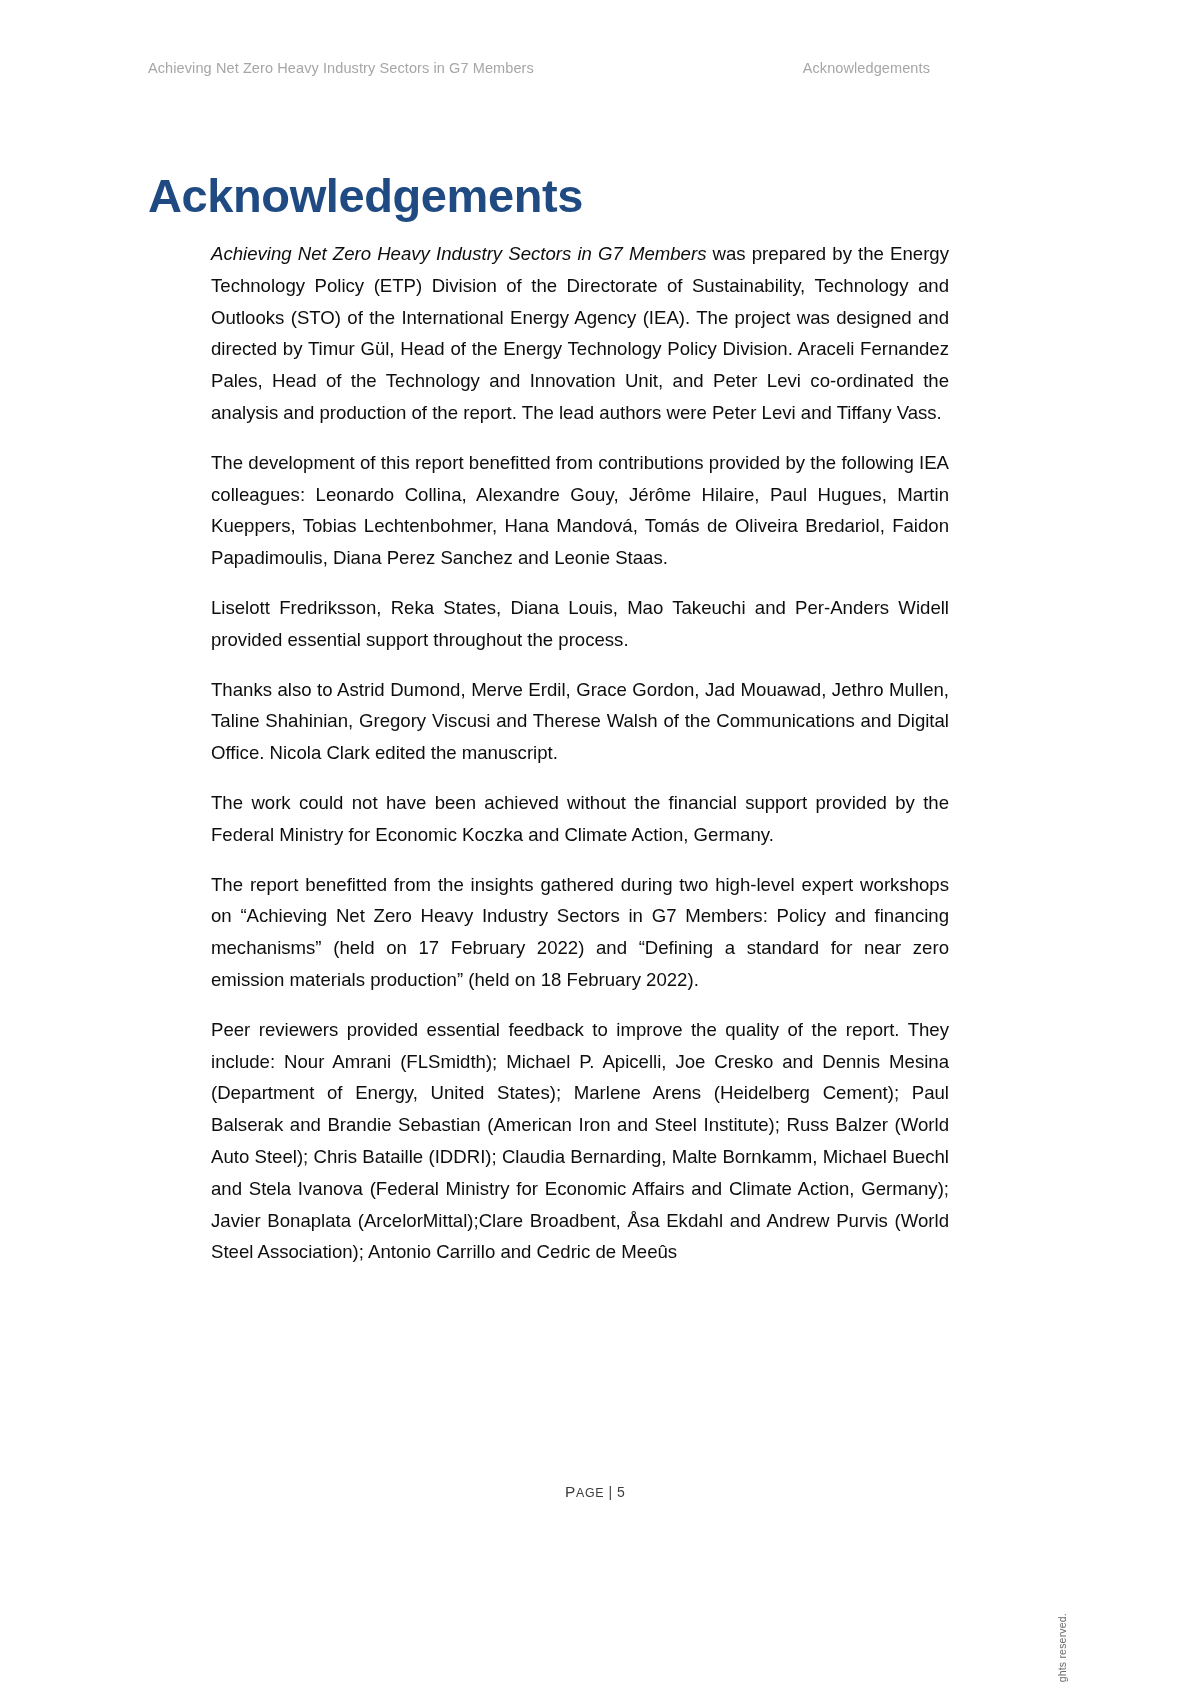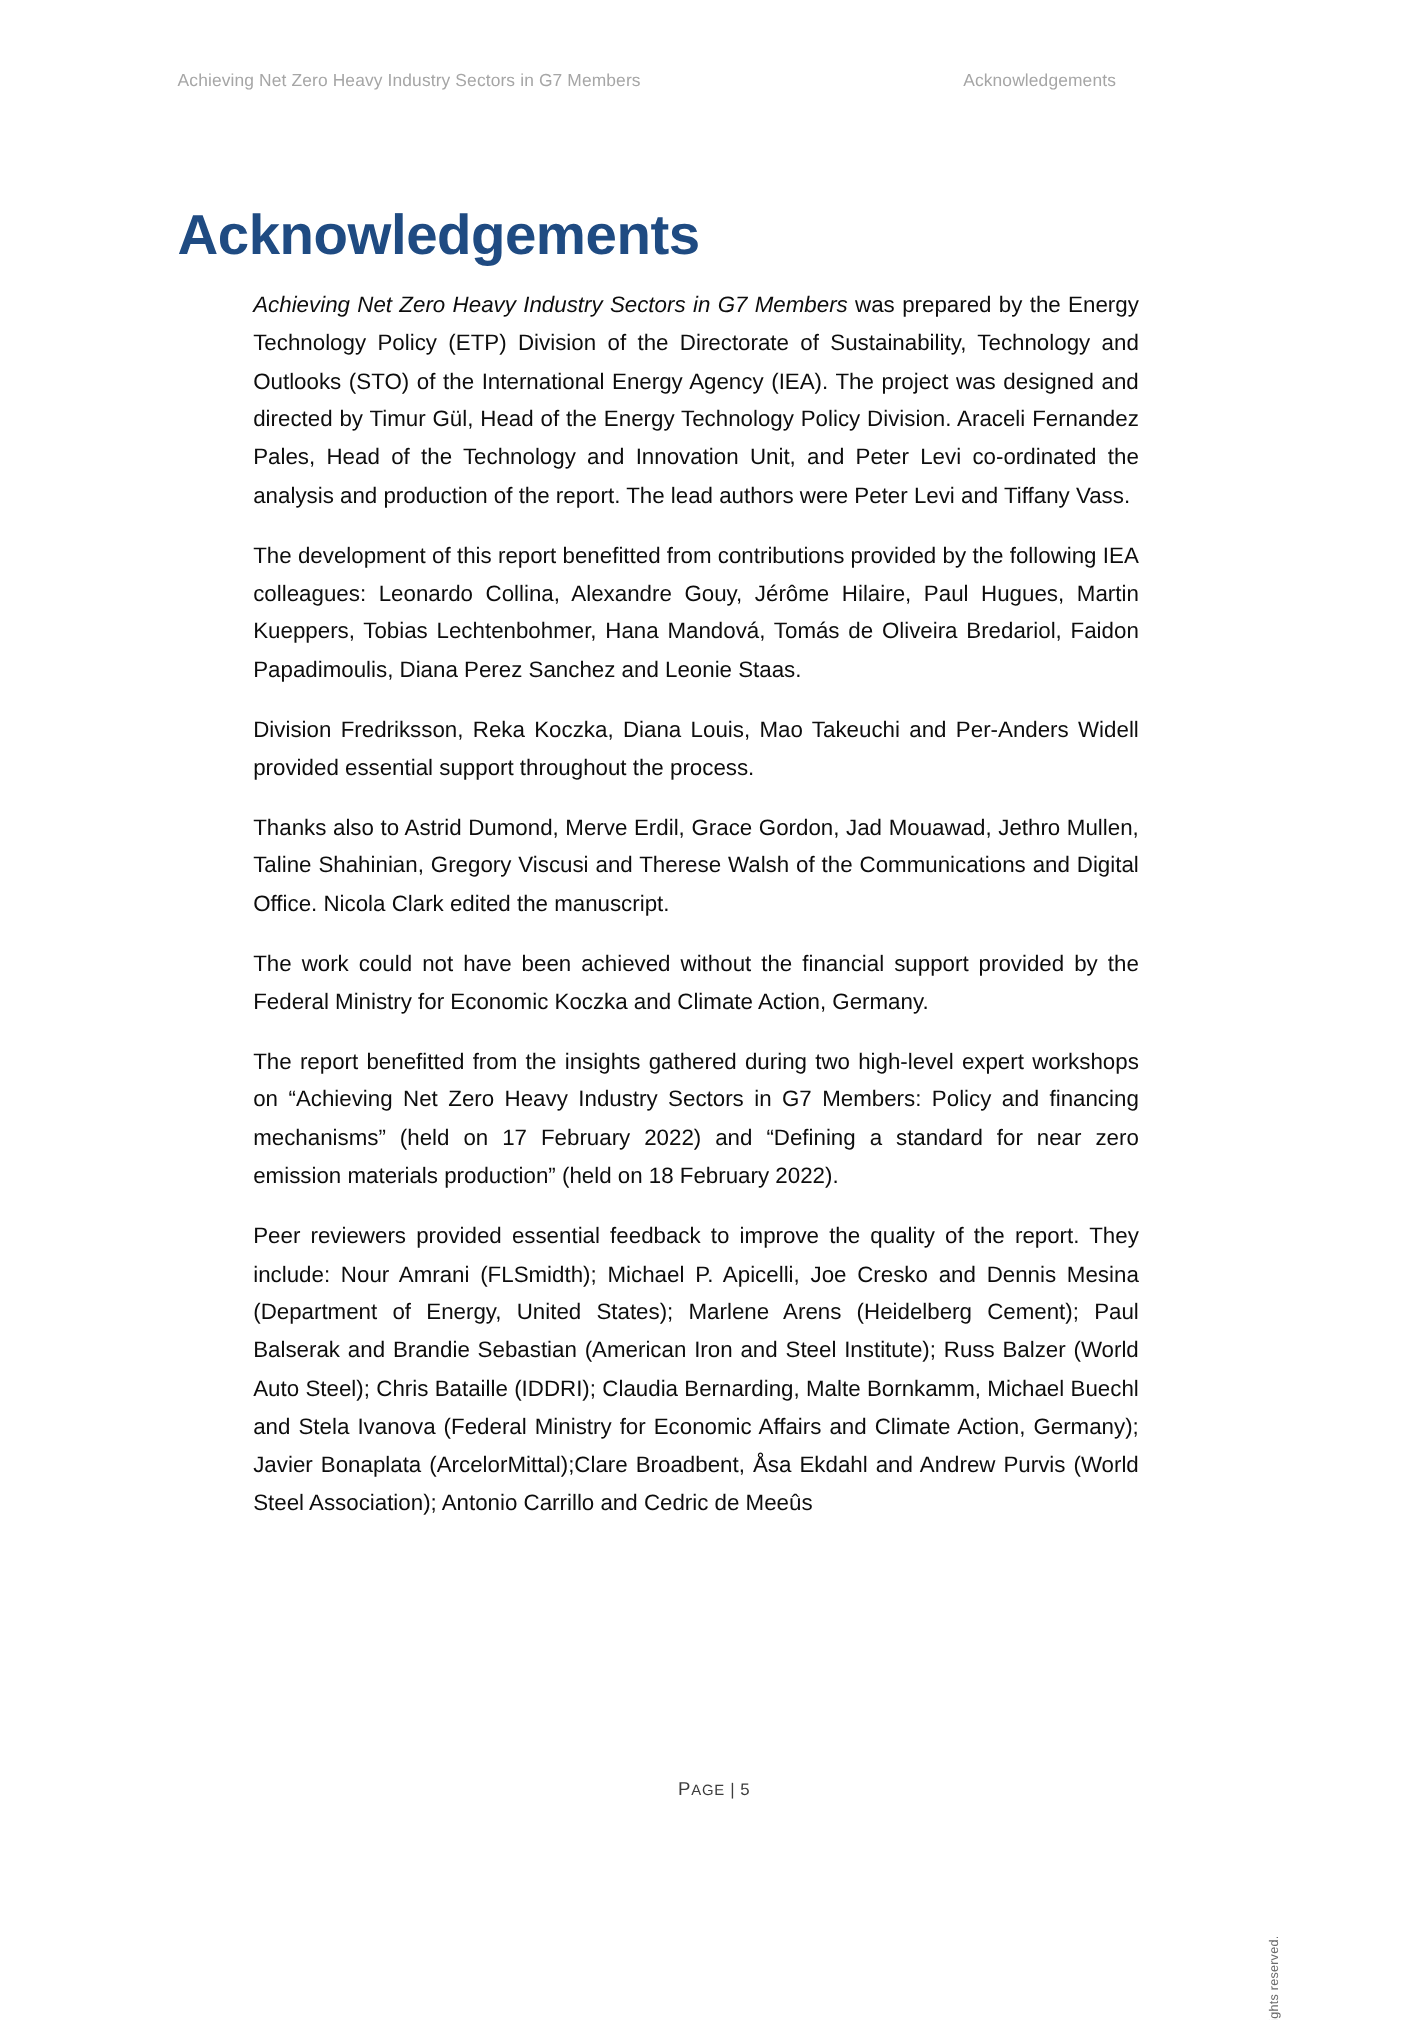--- a/index.html
+++ b/index.html
@@ -114,21 +114,21 @@
 
   <h1 class="page-title">Acknowledgements</h1>
 
   <div class="content">
 
     <p class="para"><em>Achieving Net Zero Heavy Industry Sectors in G7 Members</em><span> was prepared by the Energy Technology Policy (ETP) Division of the Directorate of Sustainability, Technology and Outlooks (STO) of the International Energy Agency (IEA). The project was designed and directed by Timur Gül, Head of the Energy Technology Policy Division. Araceli Fernandez Pales, Head of the Technology and Innovation Unit, and Peter Levi co-ordinated the analysis and production of the report. The lead authors were Peter Levi and Tiffany Vass.</span></p>
 
     <p class="para">The development of this report benefitted from contributions provided by the following IEA colleagues: Leonardo Collina, Alexandre Gouy, Jérôme Hilaire, Paul Hugues, Martin Kueppers, Tobias Lechtenbohmer, Hana Mandová, Tomás de Oliveira Bredariol, Faidon Papadimoulis, Diana Perez Sanchez and Leonie Staas.</p>
 
 
-    <p class="para">Division Fredriksson, Reka Koczka, Diana Louis, Mao Takeuchi and Per-Anders Widell provided essential support throughout the process.</p>
+    <p class="para">Liselott Fredriksson, Reka States, Diana Louis, Mao Takeuchi and Per-Anders Widell provided essential support throughout the process.</p>
 
     <p class="para">Thanks also to Astrid Dumond, Merve Erdil, Grace Gordon, Jad Mouawad, Jethro Mullen, Taline Shahinian, Gregory Viscusi and Therese Walsh of the Communications and Digital Office. Nicola Clark edited the manuscript.</p>
 
     <p class="para">The work could not have been achieved without the financial support provided by the Federal Ministry for Economic Koczka and Climate Action, Germany.</p>
 
     <p class="para">The report benefitted from the insights gathered during two high-level expert workshops on “Achieving Net Zero Heavy Industry Sectors in G7 Members: Policy and financing mechanisms” (held on 17 February 2022) and “Defining a standard for near zero emission materials production” (held on 18 February 2022).</p>
 
     <p class="para">Peer reviewers provided essential feedback to improve the quality of the report. They include: Nour Amrani (FLSmidth); Michael P. Apicelli, Joe Cresko and  Dennis Mesina (Department of Energy, United States); Marlene Arens (Heidelberg Cement);  Paul Balserak and  Brandie Sebastian (American Iron  and  Steel  Institute); Russ Balzer (World Auto Steel); Chris Bataille (IDDRI); Claudia Bernarding, Malte Bornkamm, Michael Buechl and Stela Ivanova (Federal  Ministry  for  Economic  Affairs  and  Climate  Action, Germany); Javier Bonaplata (ArcelorMittal);Clare Broadbent, Åsa Ekdahl and Andrew Purvis (World Steel Association); Antonio  Carrillo and Cedric de Meeûs</p>
 
   </div>

